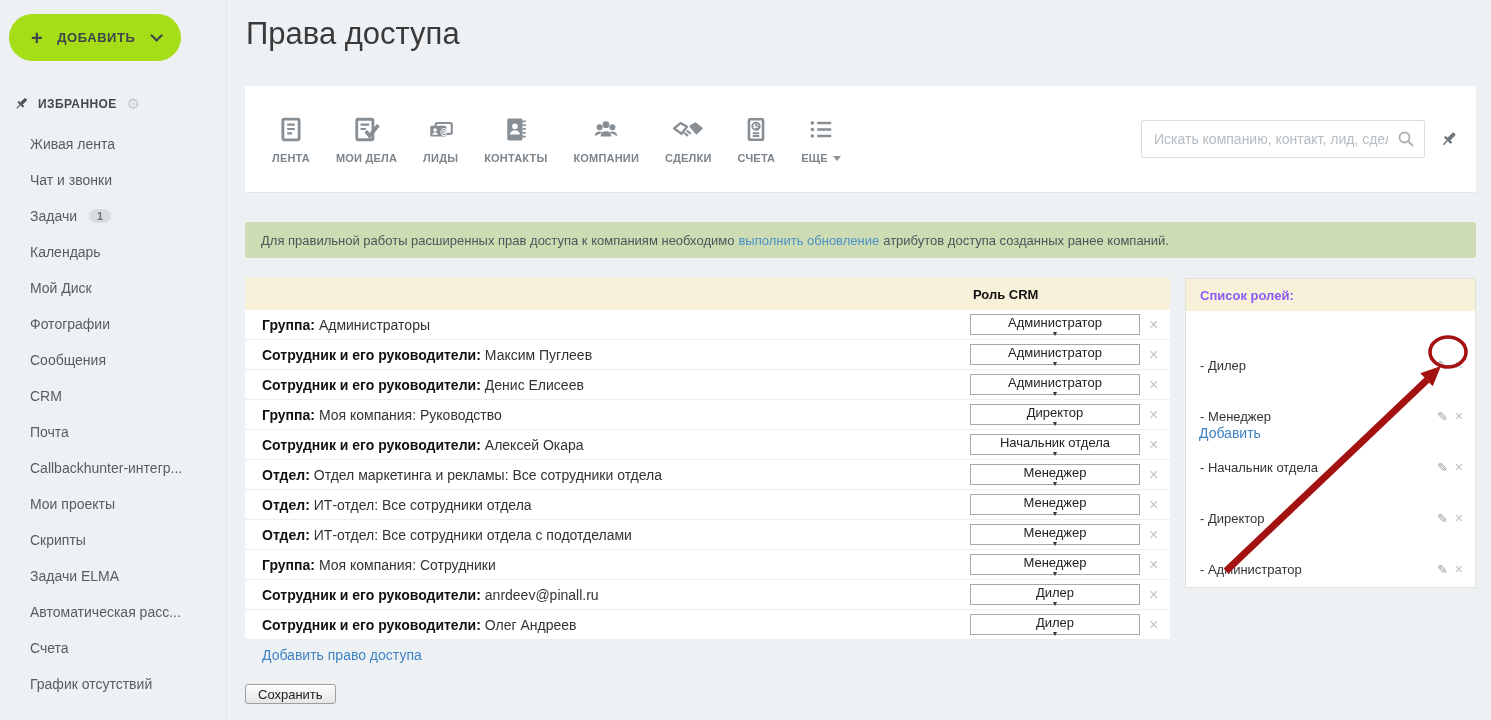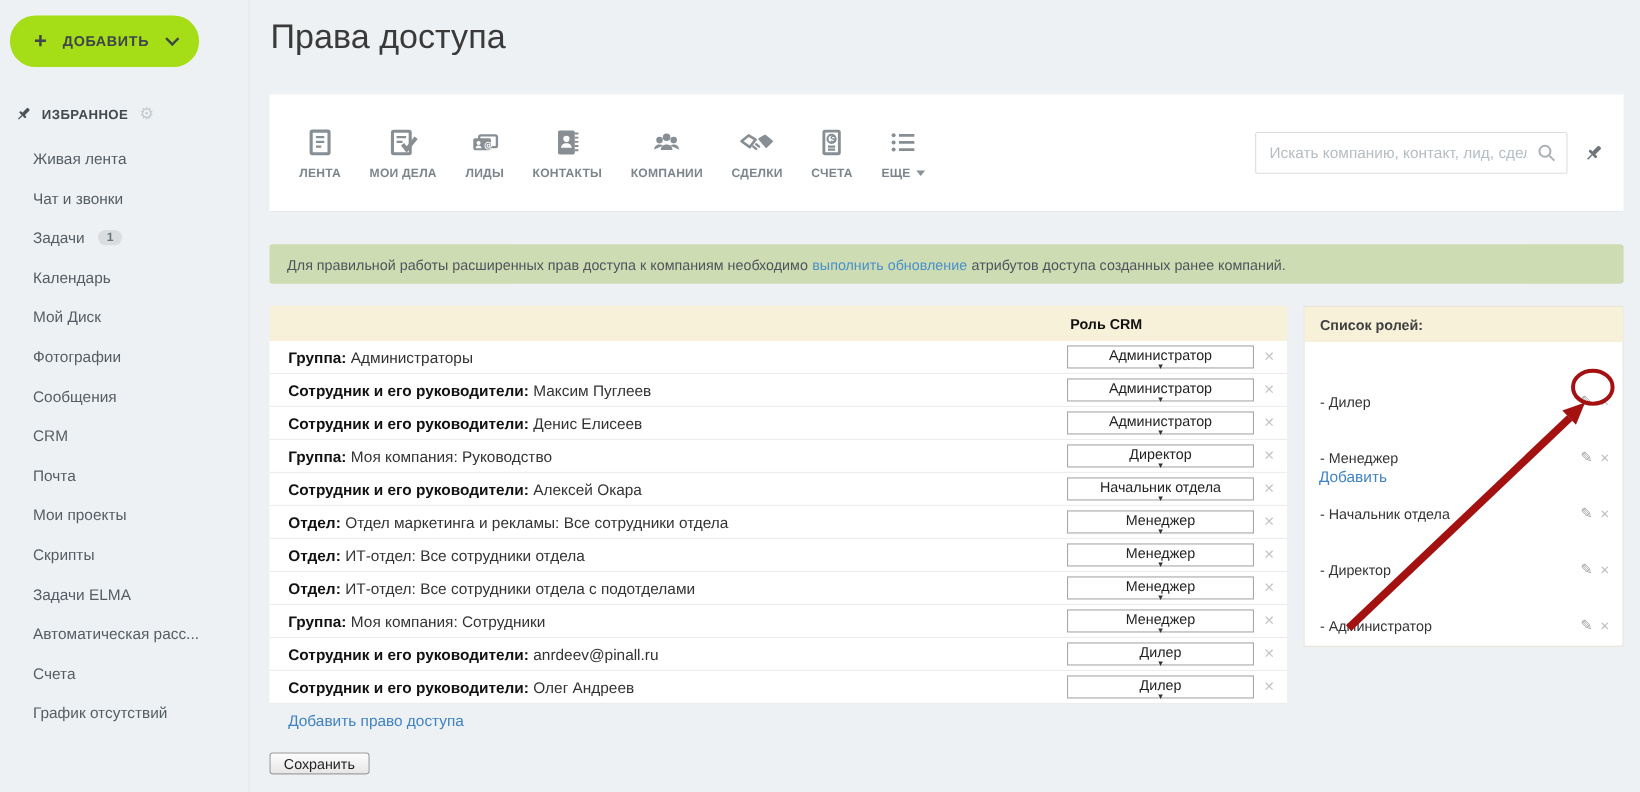--- a/index.html
+++ b/index.html
@@ -61,21 +61,21 @@
   .fake-select .caret { font-size:7px; color:#333; }
   .x-del { margin-left:9px; color:#c4c4c4; font-size:16px; line-height:1; cursor:pointer; }
   .add-access { position:absolute; left:262px; top:647px; font-size:14px; color:#3f83c4; text-decoration:none; cursor:pointer; }
   .save-btn { position:absolute; left:245px; top:684px; padding:2px 12px; height:20px; font-size:13px; color:#222;
               background:linear-gradient(#fdfdfd,#e6e6e6); border:1px solid #9e9e9e; border-radius:3px; cursor:pointer;
               font-family:inherit;text-align:right; }
 
   
   .roles-panel { position:absolute; left:1185px; top:278px; width:291px; border:1px solid #e4e2d6; background:#fff; }
   .roles-panel .phead { background:#f6f1d8; height:32px; display:flex; align-items:center; padding-left:14px;
-                        font-size:13px; font-weight:bold; color:#404040; }
+                        font-size:13px; font-weight:bold; color:#8b5cf6; }
   .roles-panel .pbody { padding:11px 12px 10px 14px; }
   .role-row { display:flex; align-items:flex-end; height:20px; font-size:13px; color:#333;margin-top:31px; }
   .role-row .rn { flex:1; white-space:nowrap; }
   .role-row .pencil { color:#9aa0a5; font-size:13px; margin-right:7px; cursor:pointer; }
   .role-row .rx { color:#b9bec2; font-size:14px; cursor:pointer; }
   .role-add { display:inline-block; margin-top:2px; font-size:14px; color:#3f83c4; text-decoration:none; cursor:pointer; }
 
   
   .annotation { position:absolute; left:0; top:0; pointer-events:none; }
 </style>
@@ -143,20 +143,24 @@
         <li>
           <span>CRM</span>
 
         </li>
 
         <li>
           <span>Почта</span>
 
         </li>
 
+        <li>
+          <span>Callbackhunter-интегр...</span>
+
+        </li>
 
         <li>
           <span>Мои проекты</span>
 
         </li>
 
         <li>
           <span>Скрипты</span>
 
         </li>

